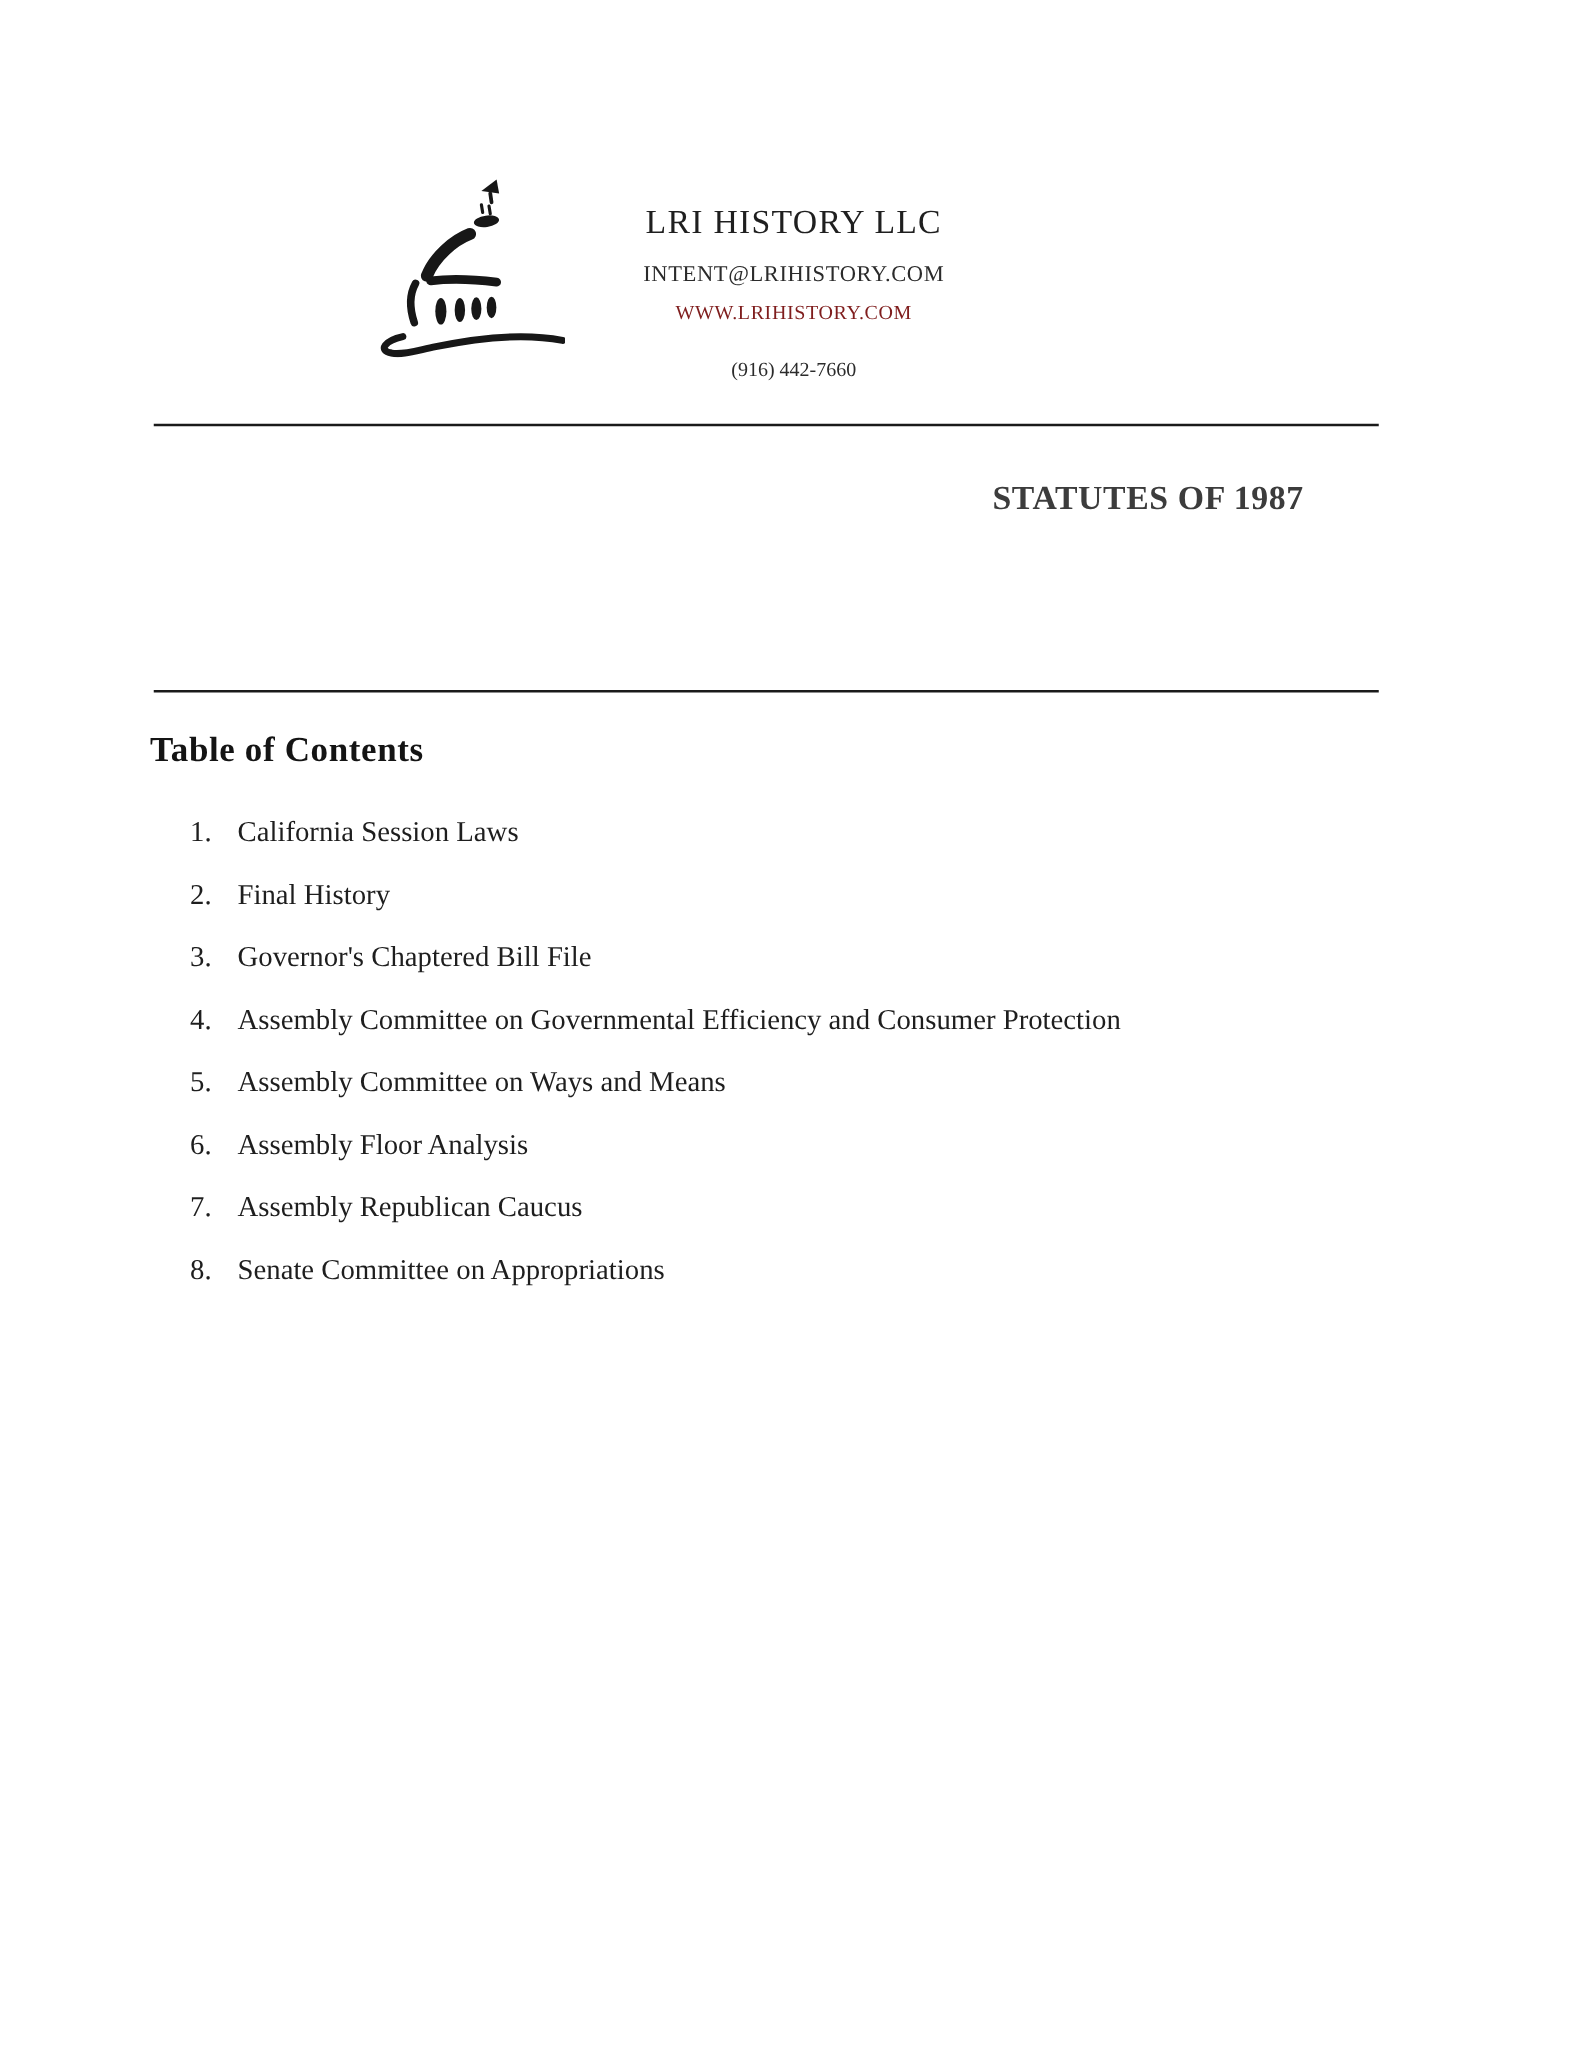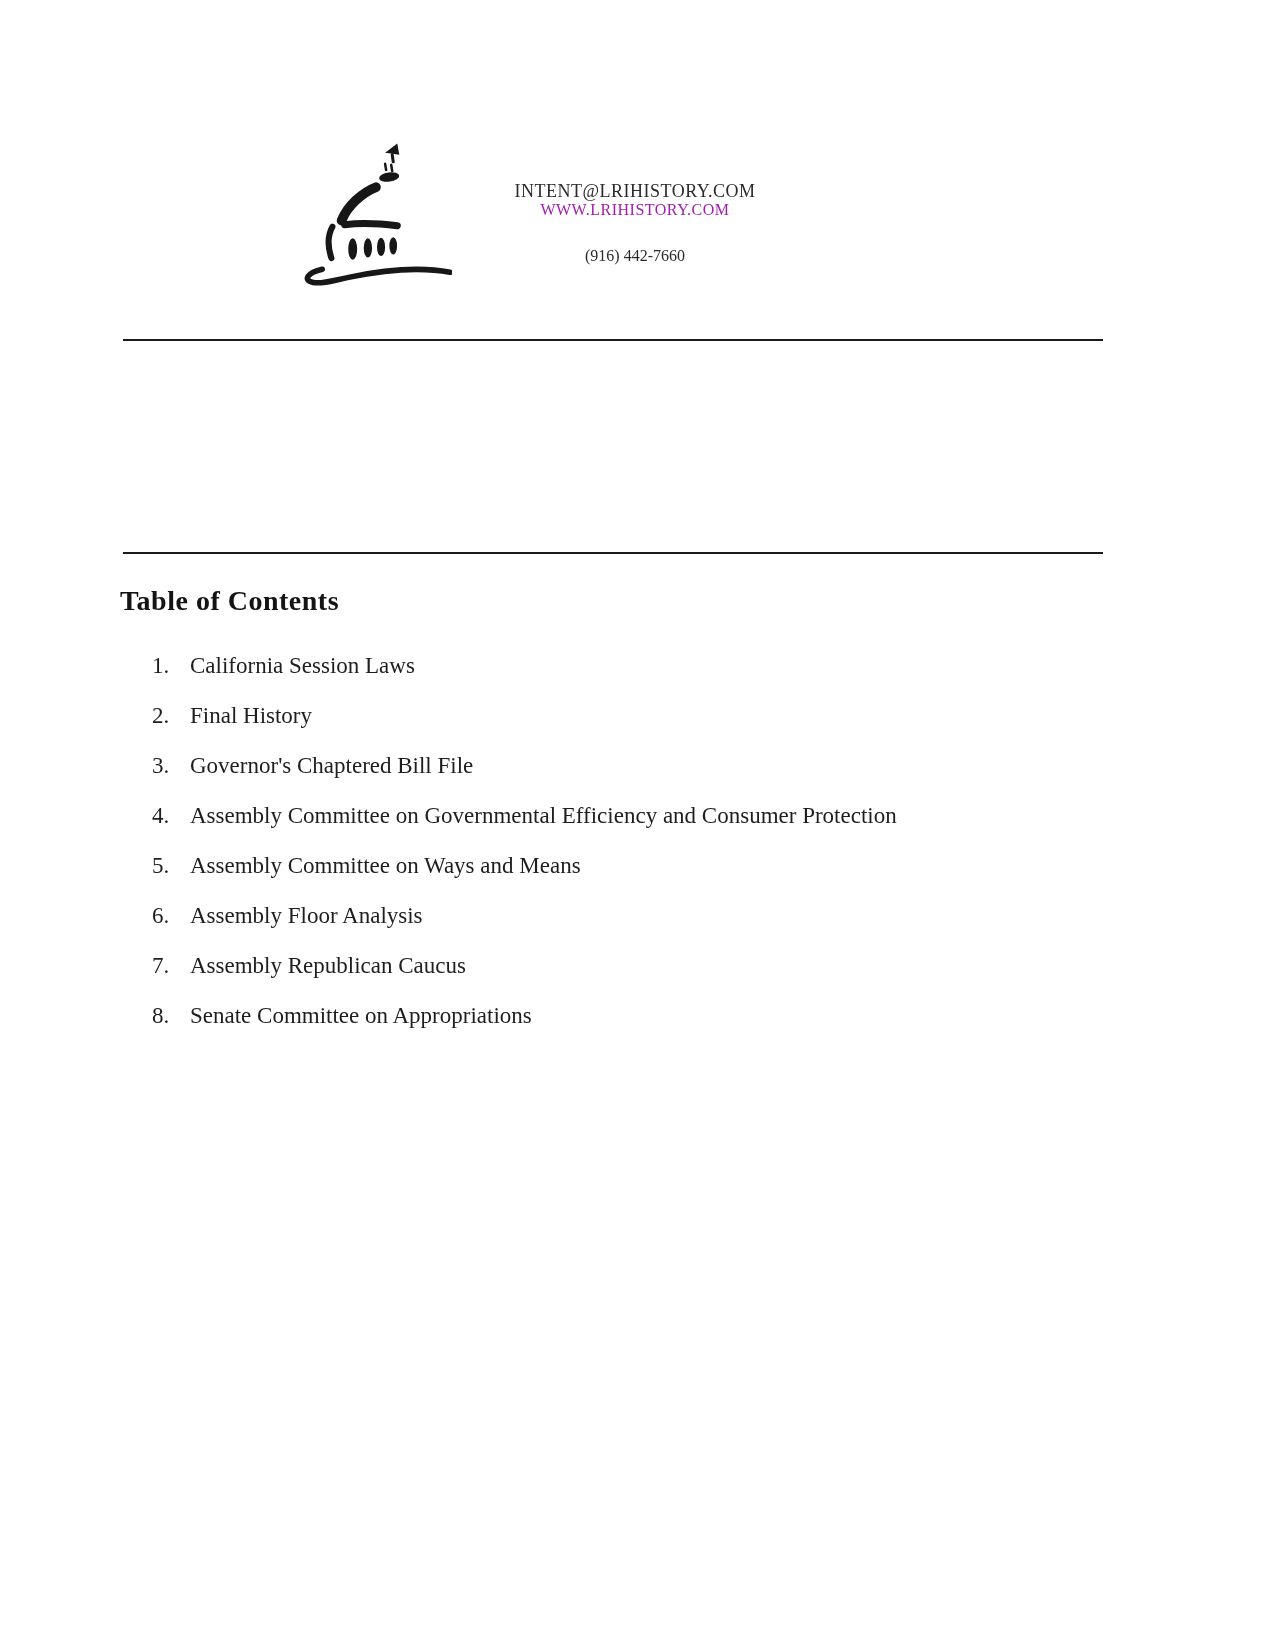--- a/index.html
+++ b/index.html
@@ -40,24 +40,25 @@
     font-weight: normal;
   }
   .contact-email {
     margin-top: 19px;
     font-size: 18px;
     letter-spacing: 0.5px;
     line-height: 19px;
     color: #2b2b2b;
   }
   .contact-website {
+    margin-top: 13px;
     font-size: 16px;
     letter-spacing: 0.5px;
     line-height: 18px;
-    color: #a21caf;
+    color: #7f1d1d;
   }
   .contact-phone {
     margin-top: 28px;
     font-size: 16px;
     line-height: 18px;
     color: #2b2b2b;
   }
 
   
   .rule {
@@ -143,28 +144,30 @@
         <ellipse cx="67" cy="108" rx="4.1" ry="9.5" fill="#171717" stroke="none"></ellipse>
         <ellipse cx="80" cy="107" rx="4" ry="9" fill="#171717" stroke="none"></ellipse>
         <ellipse cx="92" cy="106" rx="3.8" ry="8.5" fill="#171717" stroke="none"></ellipse>
 
         <path d="M22,129 C8,132 2,140 13,142 C21,144 33,140 48,137 C86,129 122,127 148,132" stroke-width="5.5"></path>
       </g>
     </svg>
   </div>
 
   <div class="header-text">
+    <div class="company-name">LRI HISTORY LLC</div>
     <div class="contact-email">INTENT@LRIHISTORY.COM</div>
     <div class="contact-website">WWW.LRIHISTORY.COM</div>
     <div class="contact-phone">(916) 442-7660</div>
   </div>
 
   <div class="rule rule-top"></div>
 
   <div class="title-block">
+    <div class="title-line">STATUTES OF 1987</div>
   </div>
 
   <div class="rule rule-mid"></div>
 
   <div class="toc-heading">Table of Contents</div>
 
   <ol class="toc-list">
     <li class="toc-row">
       <span class="toc-num">1.</span>
       <span class="toc-label">California Session Laws</span>

